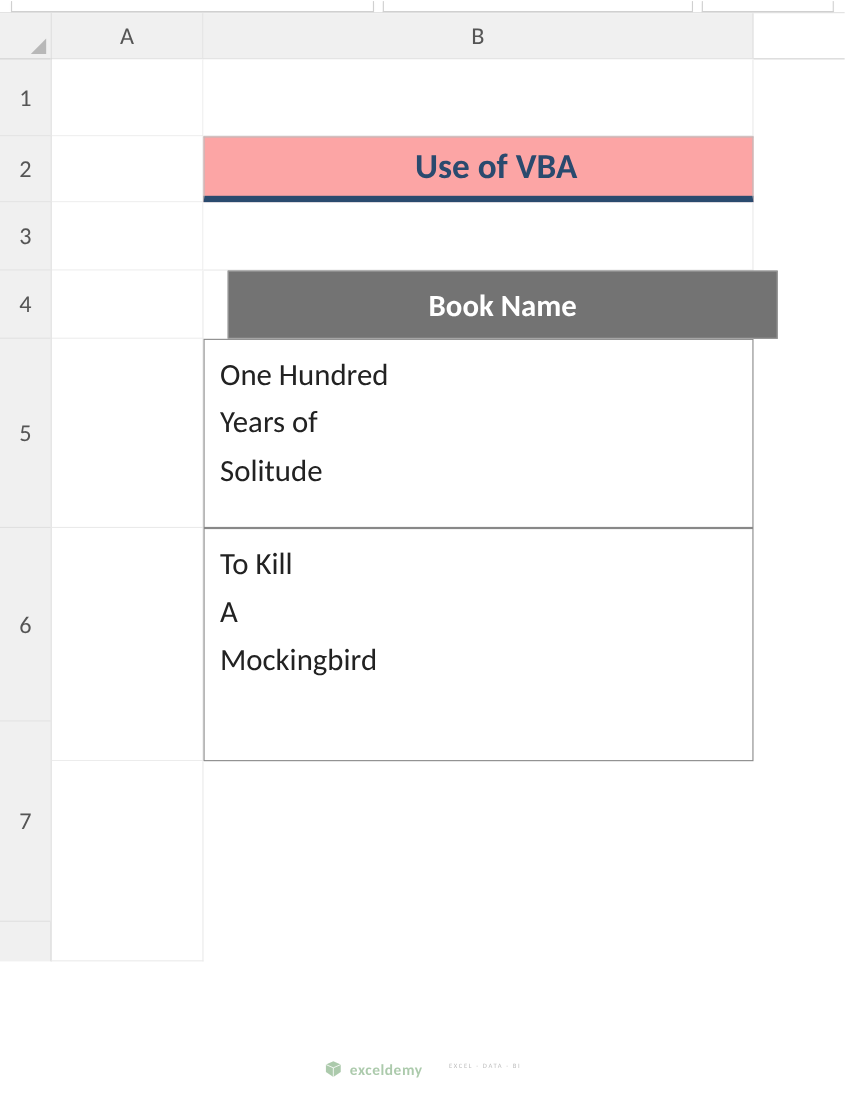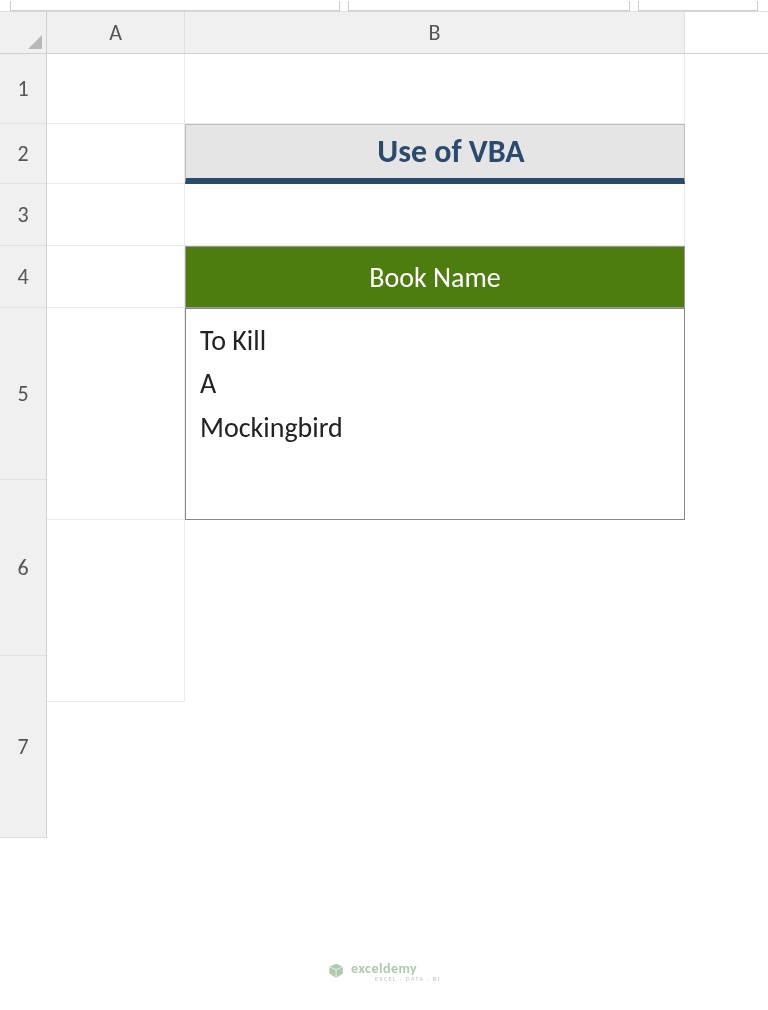--- a/index.html
+++ b/index.html
@@ -111,40 +111,41 @@
 
     .r1 { height: 70px; }
     .r2 { height: 60px; }
     .r3 { height: 62px; }
     .r4 { height: 62px; }
     .r5 { height: 172px; }
     .r6 { height: 212px; }
     .r7 { height: 182px; }
 
     .title-cell {
-      background: #e5e5e5;
+      background: #fca5a5;
       display: flex;
       align-items: center;
       justify-content: center;
       font-weight: bold;
       font-size: 32px;
       color: #2a4a6e;
       border: 1px solid #bcbcbc;
       border-bottom: 6px solid #2a4a6e;
       padding-left: 32px;
     }
     .header-cell {
-      background: #4d7c0f;
+      background: #737373;
       color: #ffffff;
-      font-weight: normal;
+      font-weight: bold;
       font-size: 28px;
       display: flex;
       align-items: center;
       justify-content: center;
       border: 1px solid #999;
+      margin-left: 22px;
     }
     .data-cell {
       border: 1px solid #888;
       padding: 10px 14px;
       font-size: 28px;
       color: #222;
       line-height: 1.55;
       white-space: pre-line;
       display: flex;
       align-items: flex-start;
@@ -168,21 +169,21 @@
       opacity: 0.55;
     }
     .watermark .logo {
       width: 18px;
       height: 18px;
       position: relative;
     }
     .watermark .logo svg { display:block; }
     .watermark .txt {
       display: flex;
-      flex-direction: column;
+      flex-direction: row;
       line-height: 1;
     }
     .watermark .brand {
       font-size: 14px;
       font-weight: bold;
       color: #6aa06a;
       letter-spacing: 0.5px;
     }
     .watermark .tag {
       font-size: 6px;
@@ -227,20 +228,26 @@
         <div class="cell col-A r2"></div>
         <div class="cell col-B r2 title-cell">Use of VBA</div>
       </div>
       <div class="cell-row">
         <div class="cell col-A r3"></div>
         <div class="cell col-B r3"></div>
       </div>
       <div class="cell-row">
         <div class="cell col-A r4"></div>
         <div class="cell col-B r4 header-cell">Book Name</div>
+      </div>
+      <div class="cell-row">
+        <div class="cell col-A r5"></div>
+        <div class="cell col-B r5 data-cell">One Hundred
+Years of
+Solitude</div>
       </div>
       <div class="cell-row">
         <div class="cell col-A r6"></div>
         <div class="cell col-B r6 data-cell">To Kill
 A
 Mockingbird</div>
       </div>
       <div class="cell-row">
         <div class="cell col-A r7"></div>
       </div>

